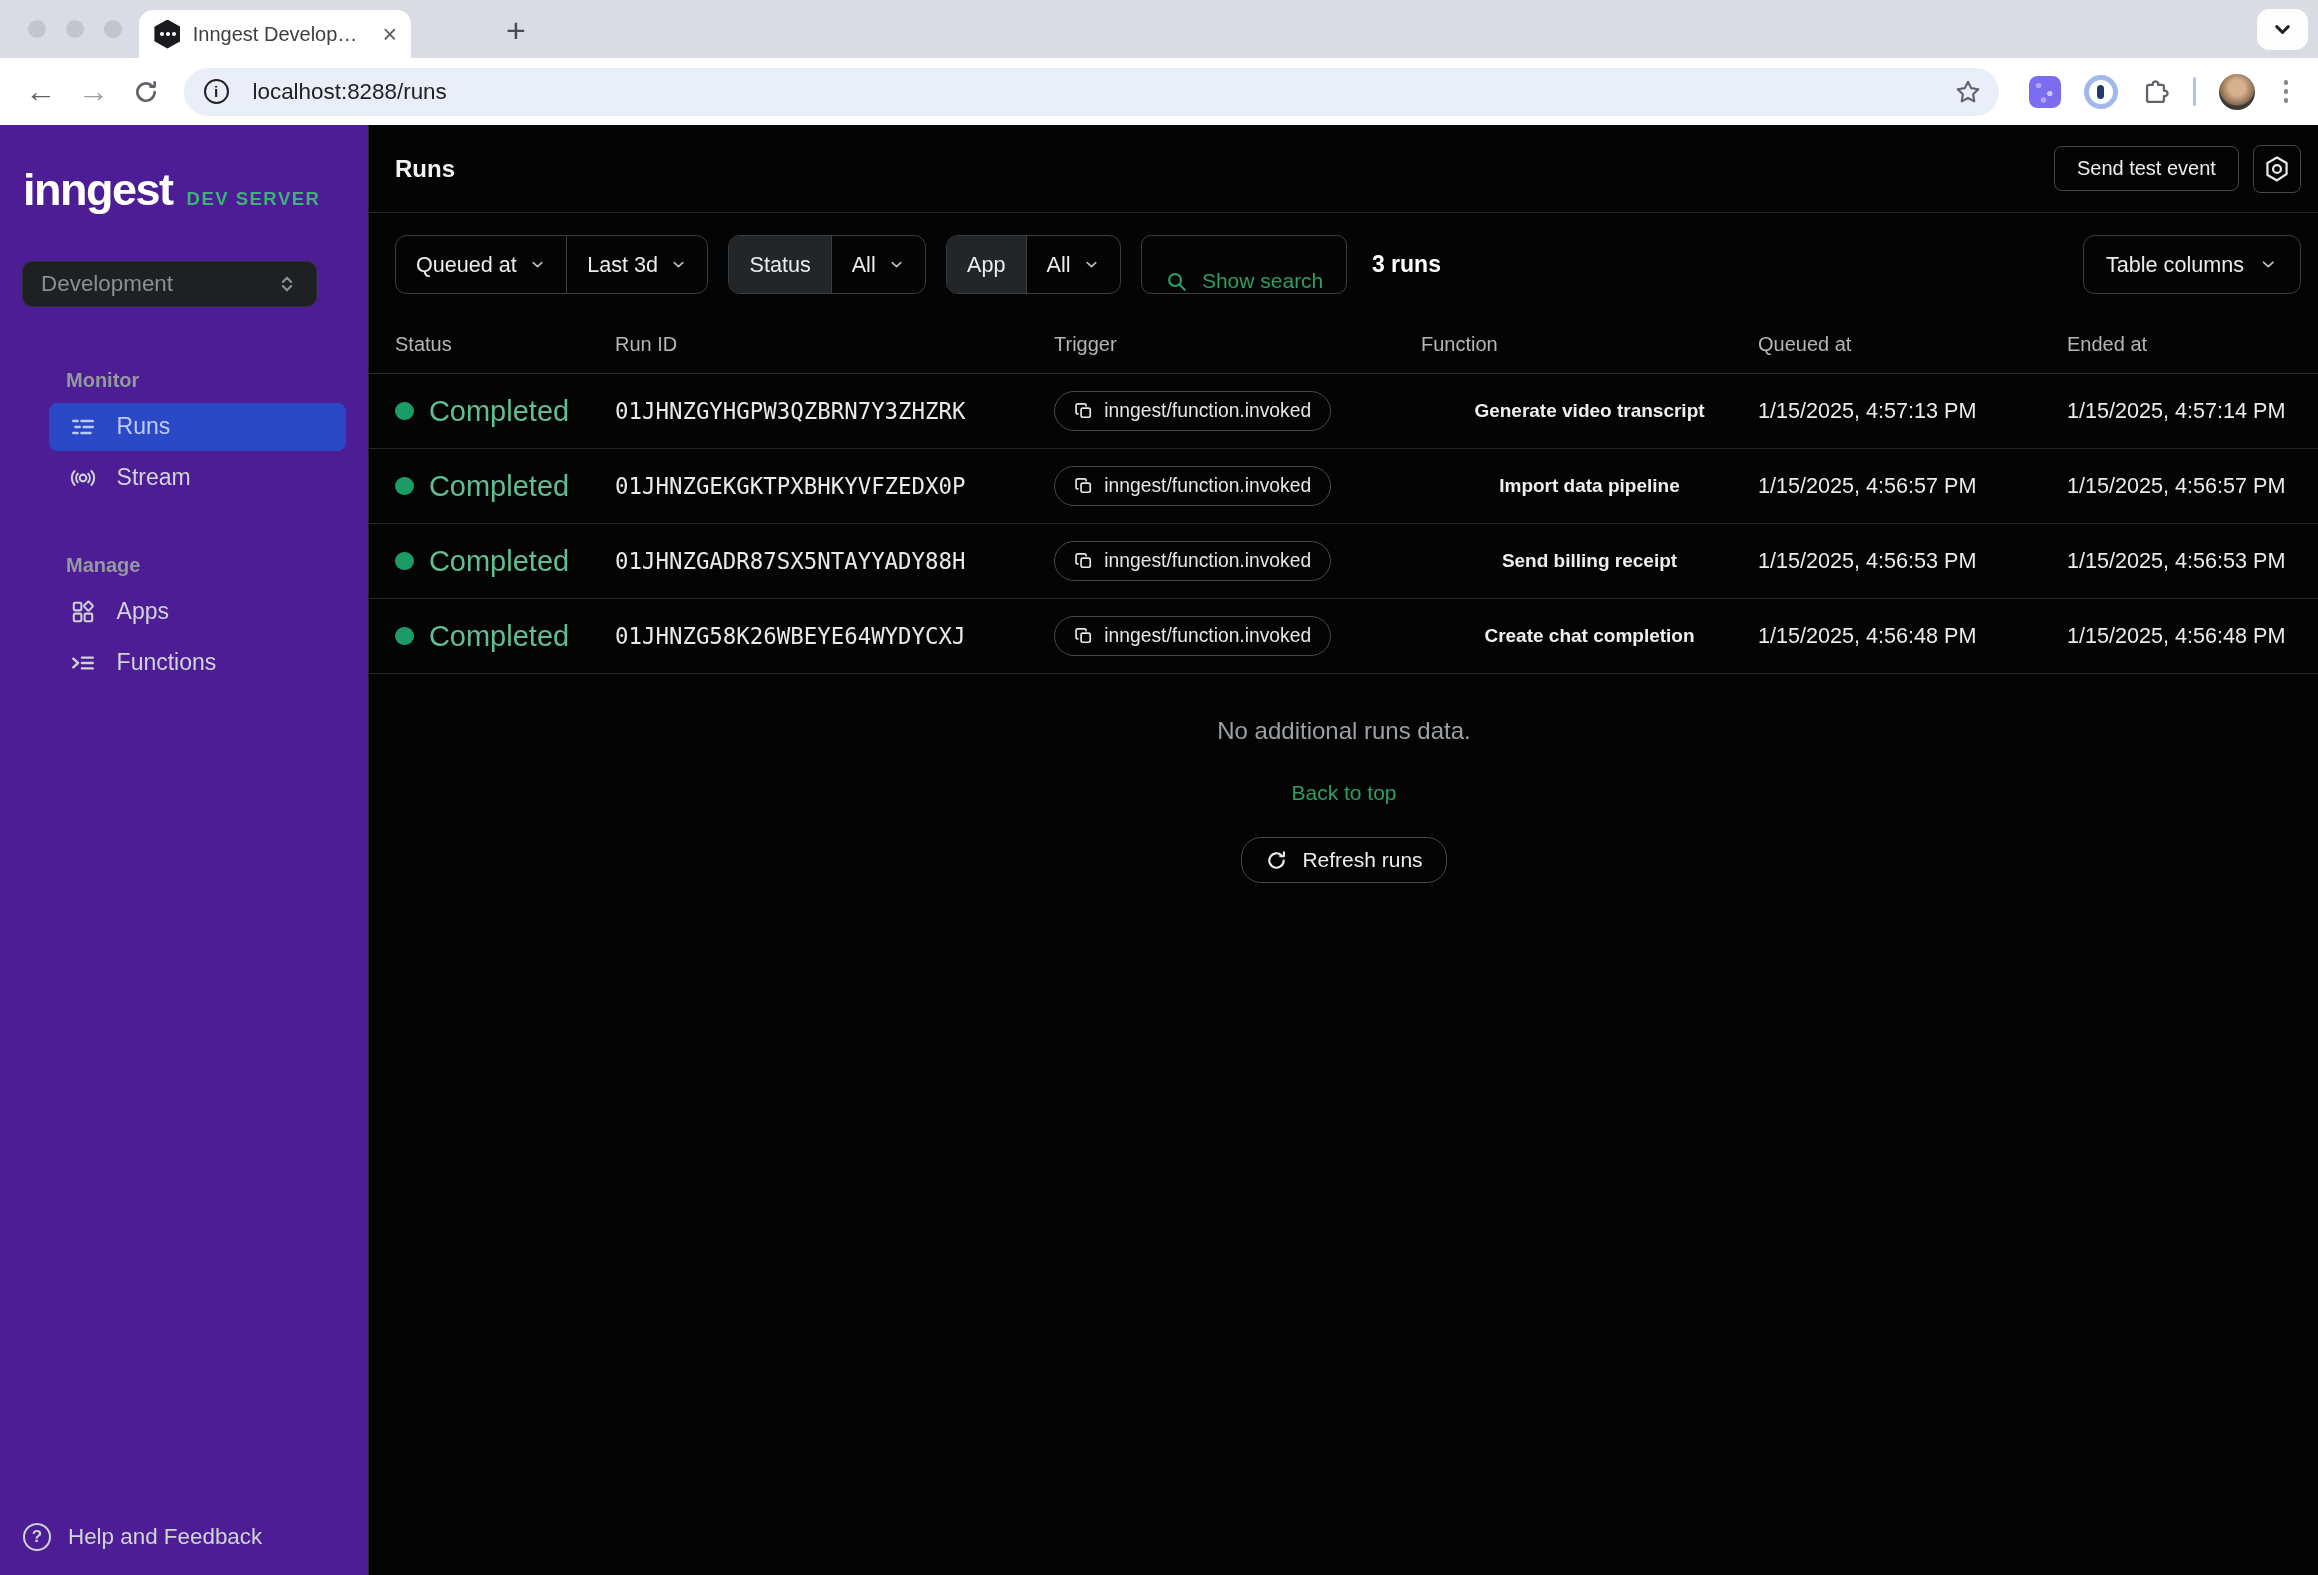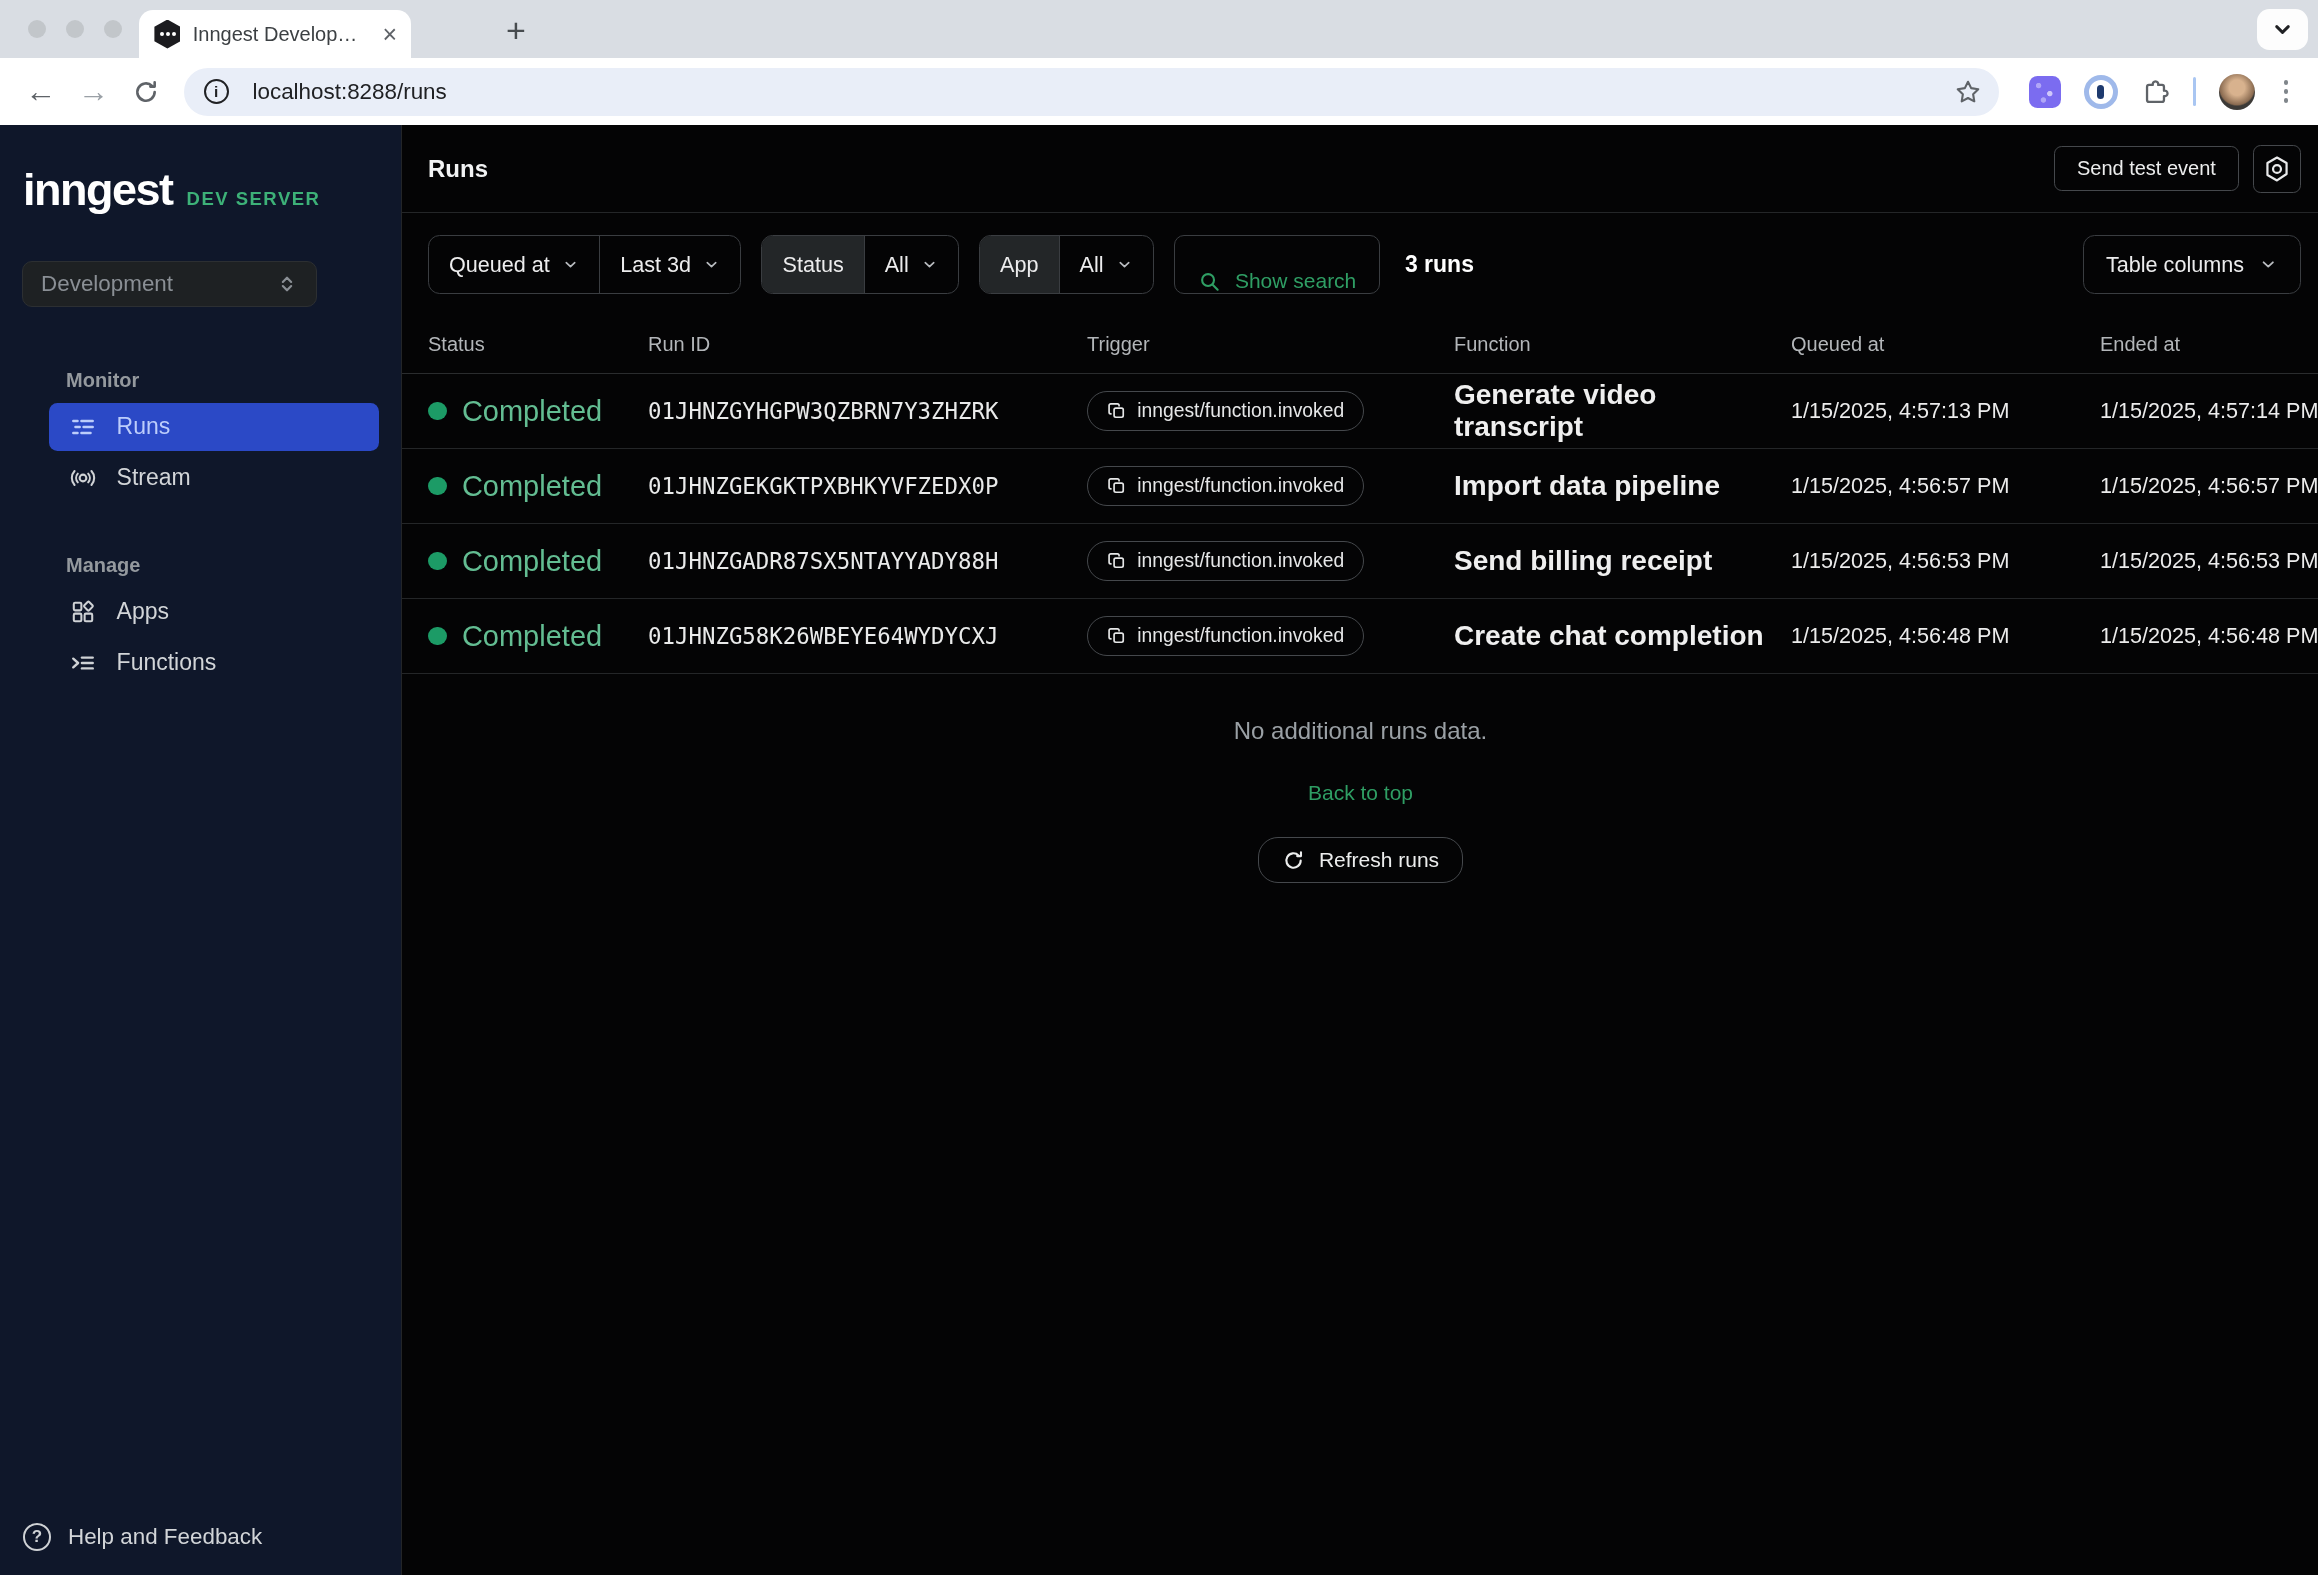--- a/index.html
+++ b/index.html
@@ -42,21 +42,21 @@
   .ext-1p i { width:7px; height:14px; border-radius:3.9px; background:#1e3a6e; }
   .tb-divider { width:3.1px; height:29px; border-radius:1.5px; background:#a9c6f2; }
   .avatar { width:36px; height:36px; border-radius:50%;
             background:radial-gradient(circle at 50% 38%, #d8b28e 7.7px, #8a6b51 17px, #3c3a37 18.5px); }
   .kebab { display:flex; flex-direction:column; gap:4.6px; padding:0 6.2px; }
   .kebab i { width:4.6px; height:4.6px; border-radius:50%; background:#80868b; }
 
   
   .content { flex:1; display:flex; background:#040405; min-height:0; }
 
-  .sidebar { width:402px; flex:none; background:#0f172a; border-right:0.8px solid #232528;
+  .sidebar { width:369px; flex:none; background:#4c1d95; border-right:0.8px solid #232528;
              display:flex; flex-direction:column; }
   .logo-row { margin:39px 0 0 23px; display:flex; align-items:baseline; gap:14px; }
   .logo-word { font-size:45px; font-weight:800; color:#fff; letter-spacing:-1.5px; }
   .logo-badge { font-size:18.5px; font-weight:600; color:#3db178; letter-spacing:1.5px; }
   .env-select { margin:45px 0 0 21.6px; width:295px; height:46px; background:#1e2123; border:0.8px solid #2c2f32;
                 border-radius:10px; display:flex; align-items:center; justify-content:space-between;
                 padding:0 18.5px; color:#8a8f95; font-size:22.4px; }
   .nav { margin-top:39px;padding-left:27px; }
   .section-label { margin:23px 0 10.8px 39px; font-size:20px; font-weight:600; color:#94999e; }
   .nav-item { margin:3.1px 21.6px; height:48px; border-radius:8.5px; display:flex; align-items:center;
@@ -99,21 +99,21 @@
   .thead { height:58px; border-bottom:1.5px solid #2a2c2e; }
   .thead span { font-size:20px; color:#b3b6b9; }
   .tbody .trow { height:75px; border-bottom:1.5px solid #242628; }
   .status-cell { display:flex; align-items:center; gap:15.4px; }
   .status-dot { width:18.5px; height:18.5px; border-radius:50%; background:#1c9b66; flex:none; }
   .status-text { font-size:29px; color:#63bd92; }
   .run-id { font-family:"DejaVu Sans Mono","Liberation Mono",monospace; font-size:22.4px; color:#e9eaea; }
   .badge { display:inline-flex; align-items:center; gap:10.8px; height:40px; padding:0 18.5px;
            border:1.5px solid #45484c; border-radius:20px; color:#e6e7e8; font-size:19.3px;
            justify-self:start; white-space:nowrap; }
-  .fn-name { font-size:28px; font-weight:600; color:#efefef; }
+  .fn-name { font-size:19px; font-weight:600; color:#efefef;text-align:center; }
   .ts { font-size:21.6px; color:#ececec; }
 
   .empty-block { display:flex; flex-direction:column; align-items:center; margin-top:43px; }
   .empty-text { font-size:24px; color:#9aa0a5; }
   .back-top { margin-top:36px; font-size:21px; color:#2f9e64; }
   .refresh-btn { margin-top:32px; height:46px; border:1.5px solid #45484c; border-radius:20px;
                  display:flex; align-items:center; gap:14px; padding:0 23px; color:#eceded; font-size:21px; }
 
   svg { display:block; }
 </style>

